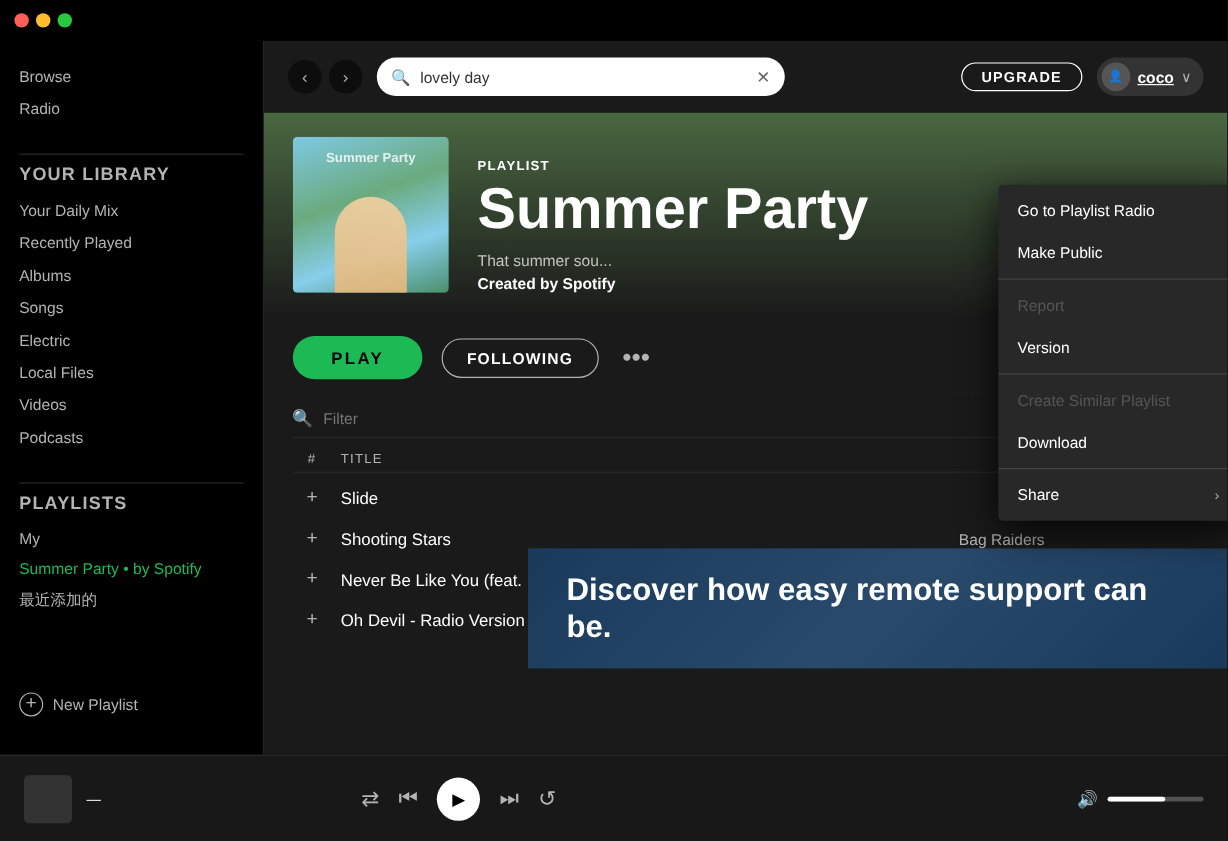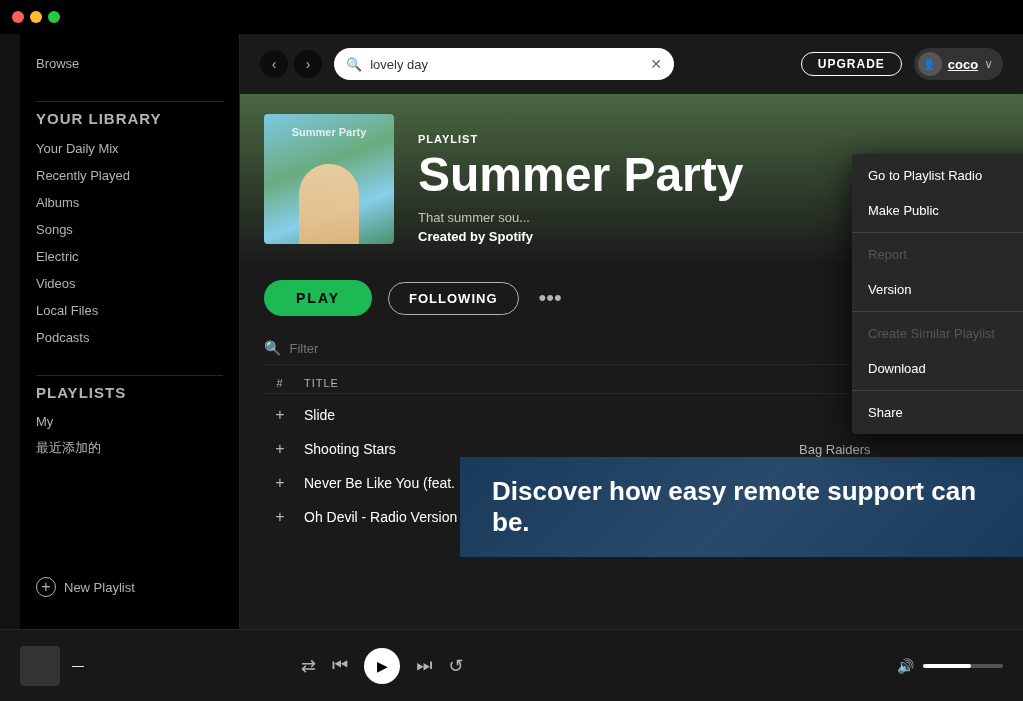--- a/index.html
+++ b/index.html
@@ -34,21 +34,20 @@
     }
     .tl-red { background: #ff5f57; }
     .tl-yellow { background: #febc2e; }
     .tl-green { background: #28c840; }
 
     
     .app-body {
       display: flex;
       flex: 1;
       overflow: hidden;
-      margin-left: 20px;
     }
 
     
     .sidebar {
       width: 220px;
       background: #000;
       display: flex;
       flex-direction: column;
       padding: 16px 0;
       flex-shrink: 0;
@@ -554,37 +553,39 @@
     <div class="tl tl-yellow"></div>
     <div class="tl tl-green"></div>
   </div>
 </div>
 
 <div class="app-body">
 
   <div class="sidebar">
     <div class="sidebar-section">
       <div class="sidebar-item">Browse</div>
+      <div class="sidebar-item">Radio</div>
     </div>
     <div class="sidebar-divider"></div>
     <div class="sidebar-section">
       <div class="sidebar-label">YOUR LIBRARY</div>
       <div class="sidebar-item">Your Daily Mix</div>
       <div class="sidebar-item">Recently Played</div>
       <div class="sidebar-item">Albums</div>
       <div class="sidebar-item">Songs</div>
       <div class="sidebar-item">Electric</div>
+      <div class="sidebar-item">Local Files</div>
       <div class="sidebar-item">Videos</div>
-      <div class="sidebar-item">Local Files</div>
       <div class="sidebar-item">Podcasts</div>
     </div>
     <div class="sidebar-divider"></div>
     <div class="playlists-section">
       <div class="sidebar-label">PLAYLISTS</div>
       <div class="playlist-item">My</div>
+      <div class="playlist-item active">Summer Party • by Spotify</div>
       <div class="playlist-item">最近添加的</div>
     </div>
     <div class="new-playlist">
       <div class="new-playlist-circle">+</div>
       <span>New Playlist</span>
     </div>
   </div>
 
   <div class="main-content" style="position:relative;">
 

